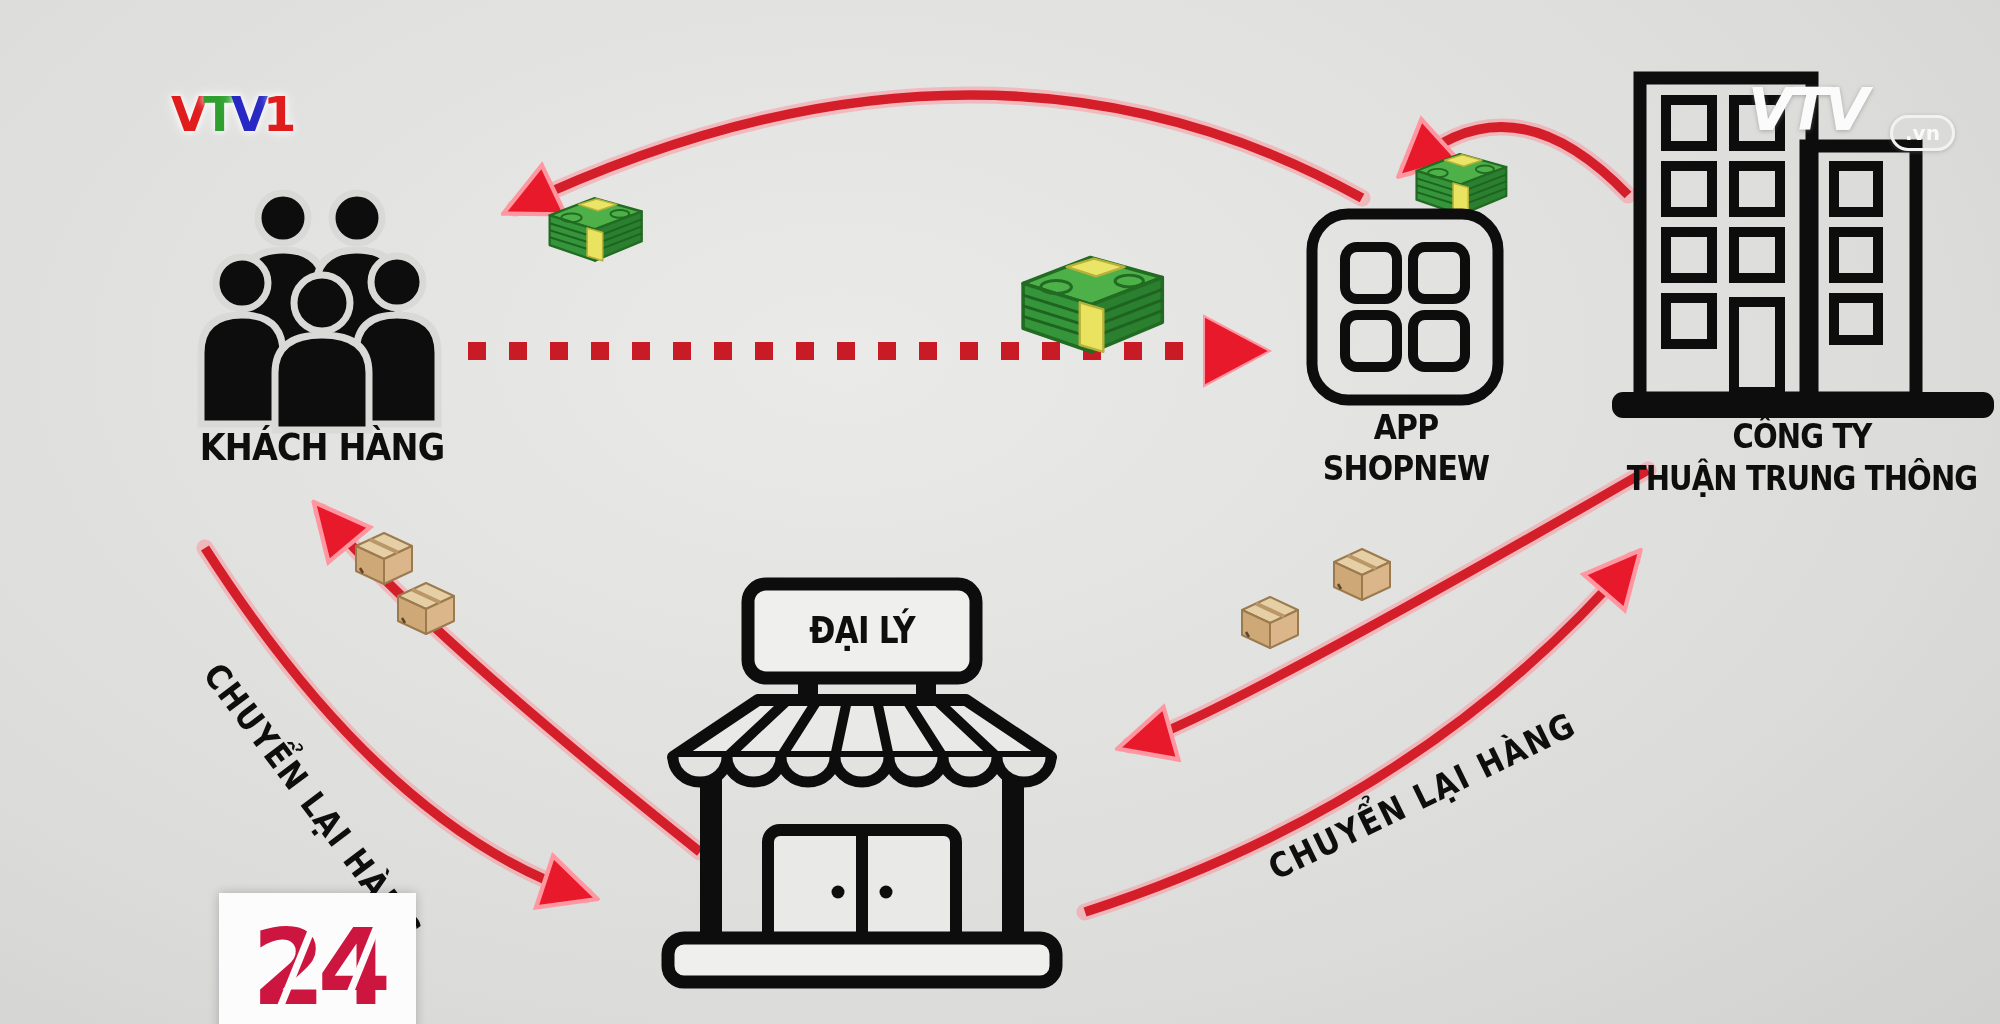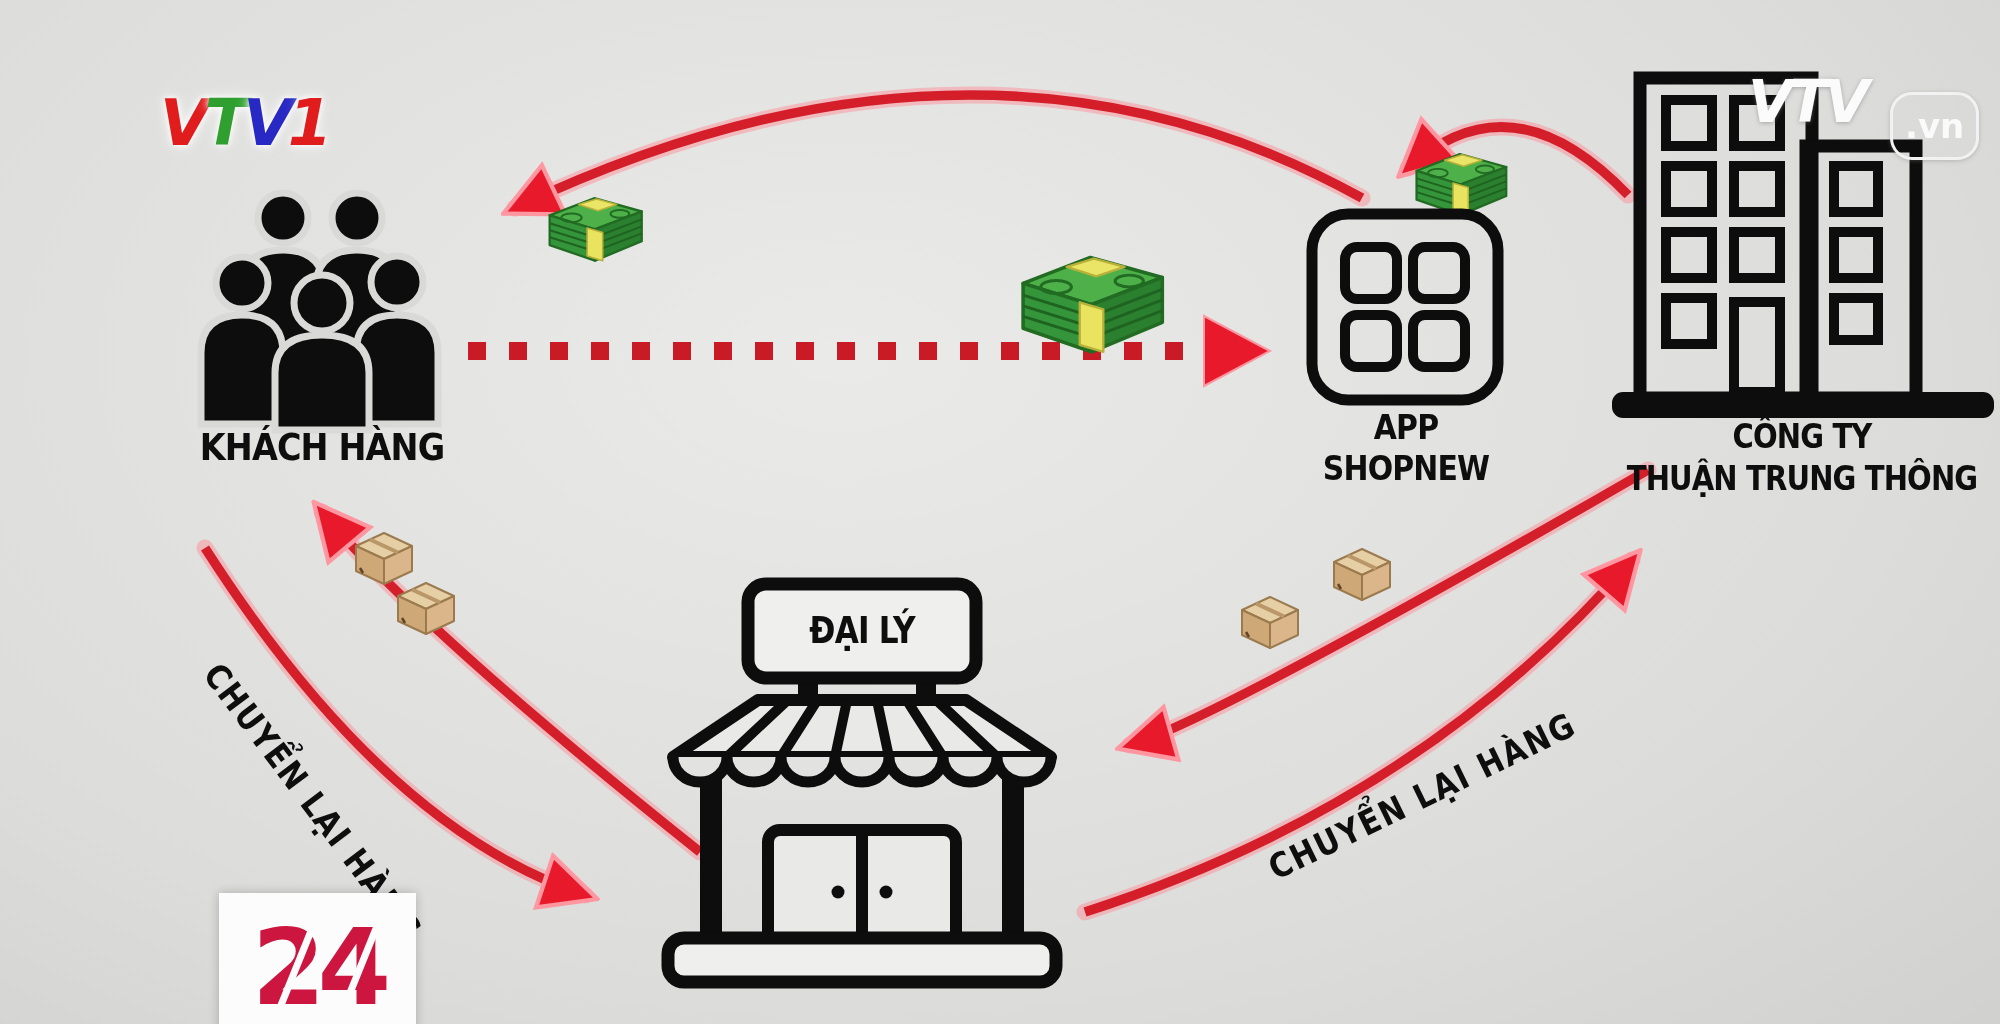--- a/index.html
+++ b/index.html
@@ -14,31 +14,31 @@
     white-space:nowrap;transform:translate(-50%,-50%) scaleX(.88);
   }
   .lbl-customers{font-size:38px;letter-spacing:-1px;}
   .lbl-app{font-size:34px;line-height:41px;letter-spacing:-1px;}
   .lbl-company{font-size:33px;line-height:42px;letter-spacing:-1px;}
   .lbl-sign{font-size:38px;letter-spacing:-1px;transform:translate(-50%,-50%) scaleX(.82);}
   .lbl-rot-left{font-size:34px;letter-spacing:2px;transform:translate(-50%,-50%) rotate(53deg) scaleX(.88);}
   .lbl-rot-right{font-size:34px;letter-spacing:2px;transform:translate(-50%,-50%) rotate(-26deg) scaleX(.88);}
 
   
-  .vtv1{position:absolute;left:160px;top:86px;font-size:64px;font-weight:700;font-style:italic;
+  .vtv1{position:absolute;left:171px;top:86px;font-size:48px;font-weight:700;
         letter-spacing:-5px;text-shadow:0 0 6px #ffffff,0 0 14px rgba(255,255,255,.85);}
   .vtv1 .l1,.vtv1 .l4{color:#e01c1c;}
   .vtv1 .l2{color:#2fa02f;}
   .vtv1 .l3{color:#2828c4;}
 
   
-  .wm{position:absolute;left:1748px;top:68px;color:#fbfbfb;font-style:italic;font-weight:700;
+  .wm{position:absolute;left:1748px;top:76px;color:#fbfbfb;font-style:italic;font-weight:700;
       font-size:58px;letter-spacing:-4px;text-shadow:0 1px 4px rgba(120,120,120,.55);}
-  .wm-pill{position:absolute;left:1890px;top:92px;color:#fafafa;border:3px solid #f2f2f2;
-      border-radius:22px;padding:11px 12px;font-size:34px;font-weight:700;font-style:normal;
+  .wm-pill{position:absolute;left:1890px;top:115px;color:#fafafa;border:3px solid #f2f2f2;
+      border-radius:22px;padding:3px 12px;font-size:20px;font-weight:700;font-style:normal;
       letter-spacing:0;box-shadow:0 1px 4px rgba(120,120,120,.4);text-shadow:none;}
 
   
   .logo24{position:absolute;left:219px;top:893px;width:197px;height:152px;background:#fcfcfc;
       box-shadow:0 0 10px rgba(0,0,0,.22);display:flex;align-items:center;justify-content:center;}
   .logo24 .digits{font-size:106px;font-weight:800;color:#cc1640;letter-spacing:-8px;
       transform:translateY(-2px);position:relative;}
   .logo24 .slash{position:absolute;width:7px;height:112px;background:#fcfcfc;top:8px;}
   .logo24 .s1{left:78px;transform:rotate(22deg);}
   .logo24 .s2{left:142px;transform:rotate(22deg);}

